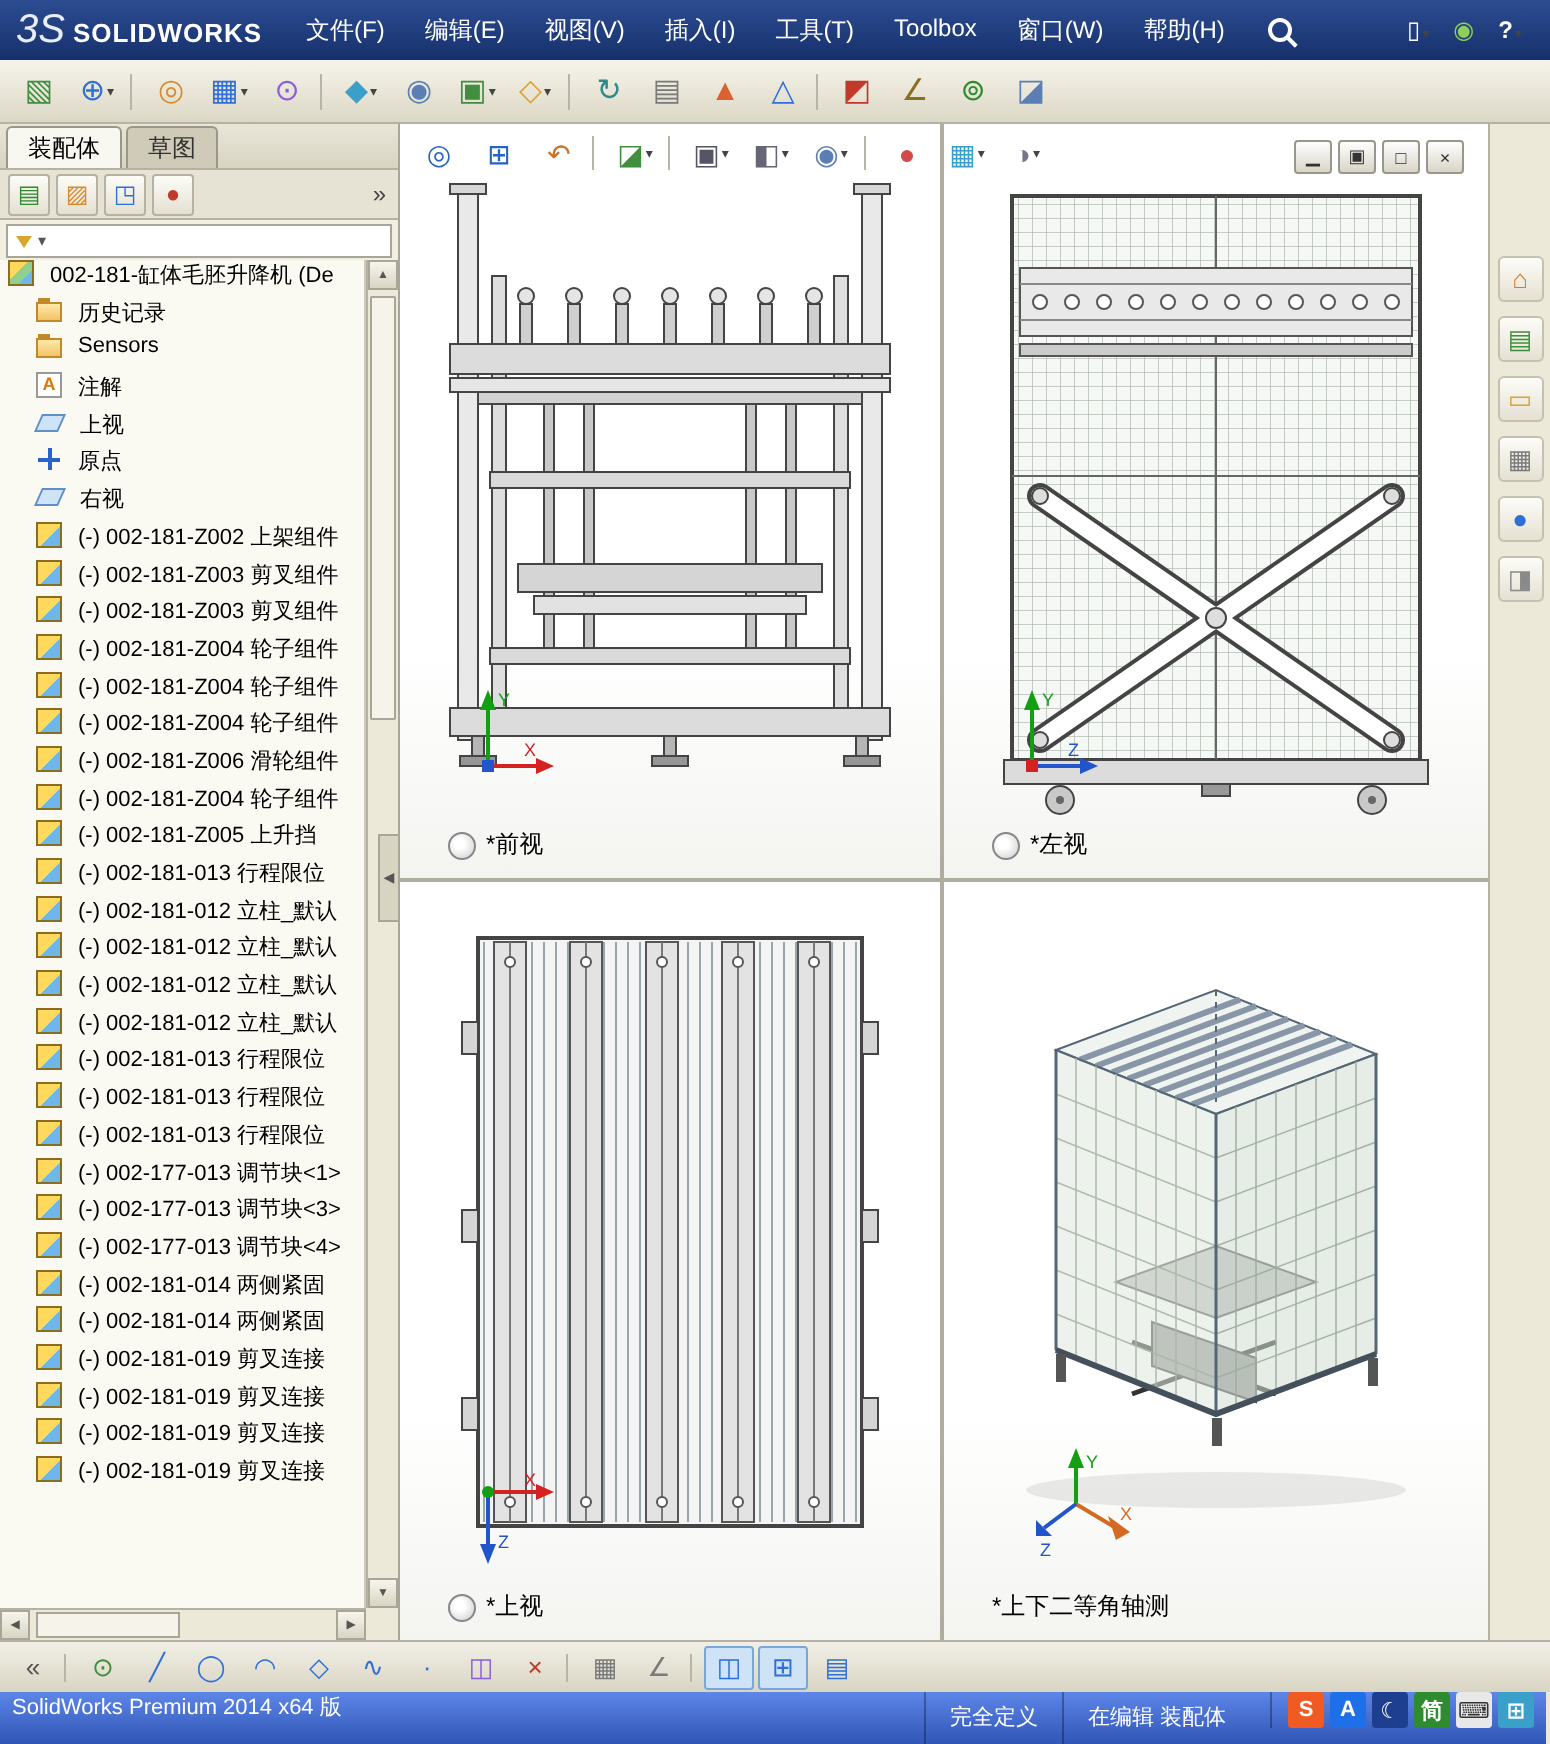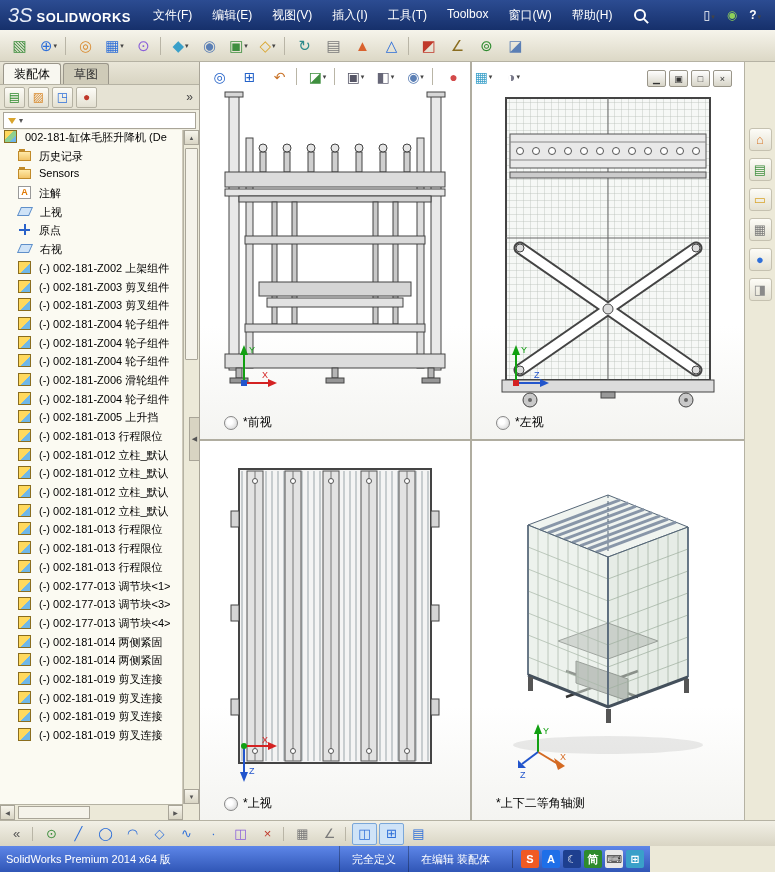--- a/index.html
+++ b/index.html
@@ -102,23 +102,23 @@
   .tp-ico{width:21px;height:21px;border:1px solid #c5c1b0;border-radius:3px;background:linear-gradient(#fdfcf7,#e4e1d2);
     display:flex;align-items:center;justify-content:center;font-size:13px}
   
   .bottom-toolbar{position:absolute;left:0;top:820px;width:775px;height:26px;
     background:linear-gradient(#f2f0e6,#d9d5c4);border-top:1px solid #b5b2a3;
     display:flex;align-items:center;padding-left:4px;gap:2px;box-sizing:border-box}
   .bt-btn{position:relative;width:23px;height:20px;display:flex;align-items:center;justify-content:center;
     border:1px solid transparent;border-radius:2px;font-size:13px}
   .bt-btn.active{background:#cfe3f7;border-color:#7aa7d9}
   
-  .statusbar{position:absolute;left:0;top:846px;width:650px;height:26px;
+  .statusbar{position:absolute;left:0;top:846px;width:773px;height:26px;
     background:linear-gradient(#5d86e8,#3056b6);color:#fff;font-size:11px;
-    display:flex;align-items:center;padding:0 6px;box-sizing:border-box}
+    display:flex;align-items:flex-start;padding:0 6px;box-sizing:border-box}
   .flex{flex:1}
   .seg{padding:0 12px;border-left:1px solid rgba(0,0,0,.3);height:26px;line-height:26px;white-space:nowrap}
   .tray{display:flex;gap:3px;margin-left:10px;padding-left:8px;border-left:1px solid rgba(0,0,0,.3)}
   .tray-ico{width:18px;height:18px;border-radius:2px;display:flex;align-items:center;justify-content:center;
     font-size:11px;font-weight:bold}
 </style>
 </head>
 <body>
 
 <div class="app">

